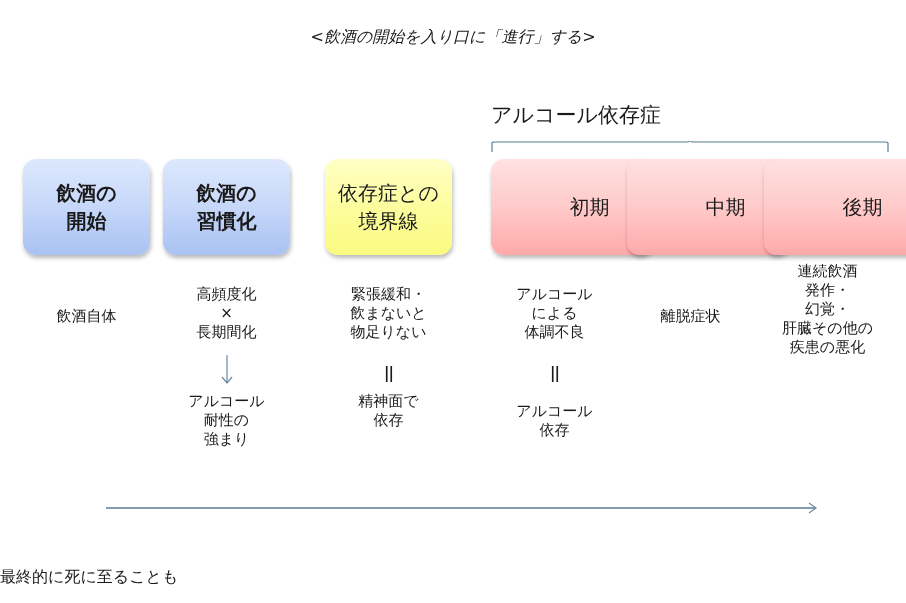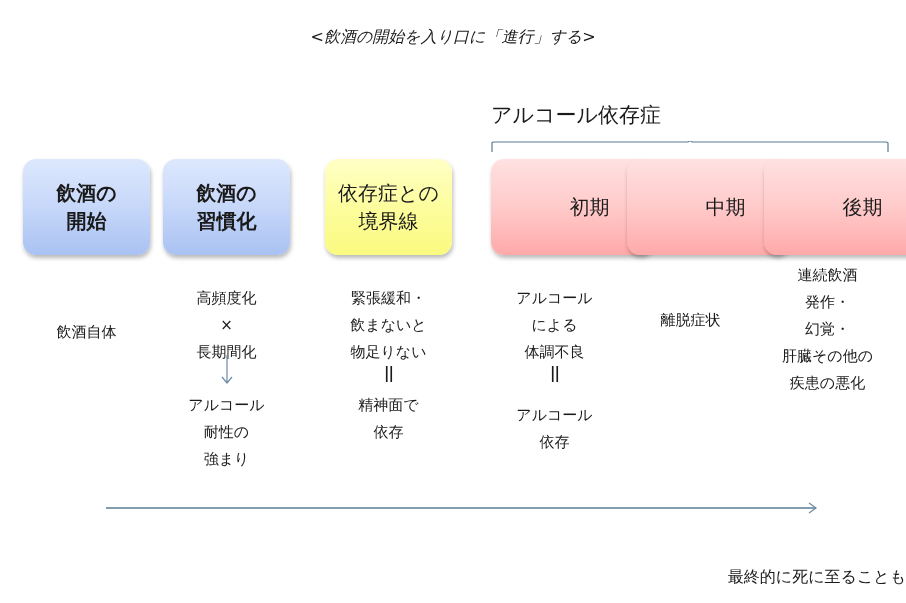--- a/index.html
+++ b/index.html
@@ -25,32 +25,32 @@
     border-radius: 13px;
     display: flex; align-items: center; justify-content: center;
     text-align: center; font-size: 20px; line-height: 28px;
     box-shadow: 1px 3px 4px rgba(0,0,0,0.28);
     white-space: pre-line;
   }
   .stage.blue { background: linear-gradient(#dde8fd 0%, #c9d9fa 45%, #a9c2f2 100%); font-weight: bold; }
   .stage.yellow { background: linear-gradient(#ffffc6 0%, #fdfd9e 50%, #fafa80 100%); }
   .stage.red { background: linear-gradient(#ffe1e1 0%, #ffcaca 50%, #ffa9a9 100%); padding-left: 35px; }
   .desc {
-    text-align: center; font-size: 15px; line-height: 27px;
+    text-align: center; font-size: 15px; line-height: 19px;
     white-space: pre-line;
   }
   .sep {
     text-align: center; font-size: 15px; font-weight: bold;
     letter-spacing: -1px;
   }
   .timeline {
     left: 106px; top: 502px; width: 712px; height: 12px;
   }
   .footer {
-    left: 0; width: 906px; top: 567px; text-align: right;
+    left: 0; width: 906px; top: 567px; text-align: left;
     font-size: 16px;
   }
 </style>
 </head>
 <body>
 
 <div class="abs title">&lt;飲酒の開始を入り口に「進行」する&gt;</div>
 
 <div class="abs group-label">アルコール依存症</div>
 
@@ -62,21 +62,21 @@
 <div class="abs stage blue" style="left:23px">飲酒の
 開始</div>
 <div class="abs stage blue" style="left:163px">飲酒の
 習慣化</div>
 <div class="abs stage yellow" style="left:325px">依存症との
 境界線</div>
 <div class="abs stage red" style="left:491px">初期</div>
 <div class="abs stage red" style="left:627px">中期</div>
 <div class="abs stage red" style="left:764px">後期</div>
 
-<div class="abs desc" style="left:23px; width:127px; top:307px;margin-top:12px;">飲酒自体</div>
+<div class="abs desc" style="left:23px; width:127px; top:307px;">飲酒自体</div>
 
 <div class="abs desc" style="left:163px; width:127px; top:285px;">高頻度化
 ×
 長期間化</div>
 <svg class="abs" style="left:221px; top:355px;" width="12" height="30" viewBox="0 0 12 30">
   <path d="M6 0 L6 28 M1 22 L6 28 L11 22" fill="none" stroke="#6d8aa6" stroke-width="1.2"></path>
 </svg>
 <div class="abs desc" style="left:163px; width:127px; top:392px;">アルコール
 耐性の
 強まり</div>

